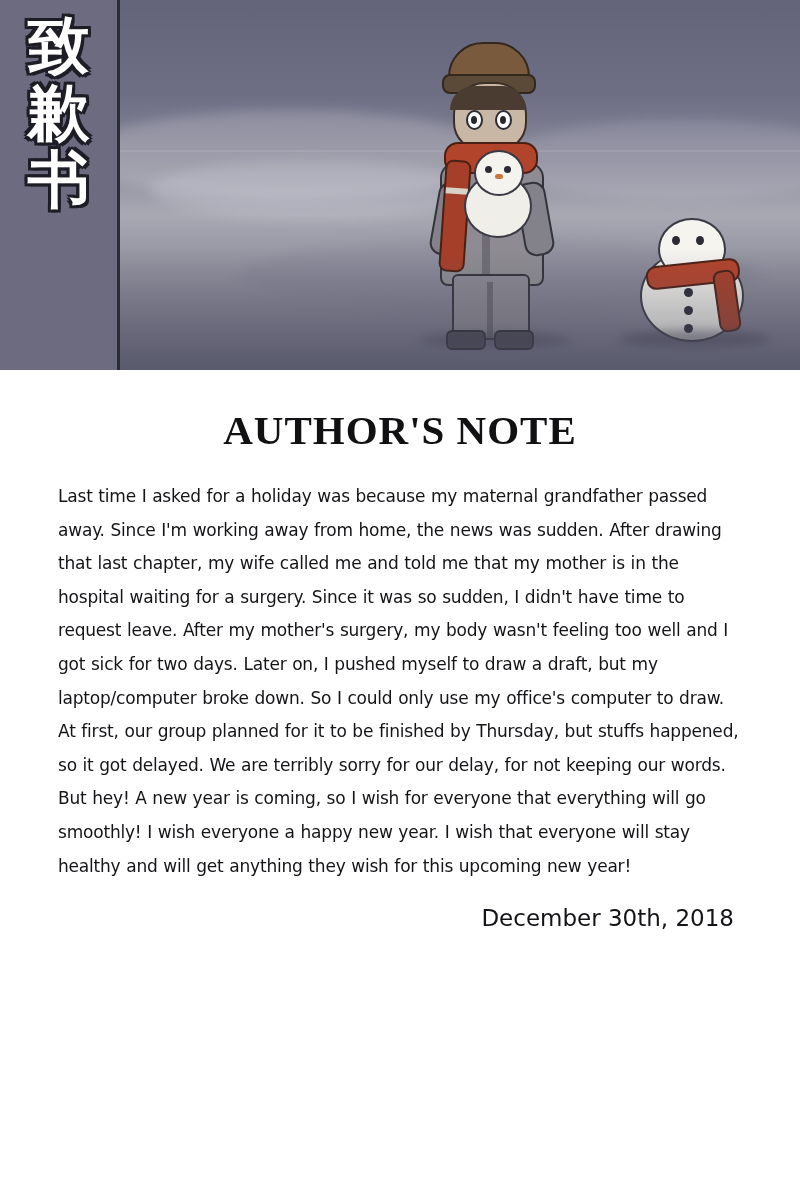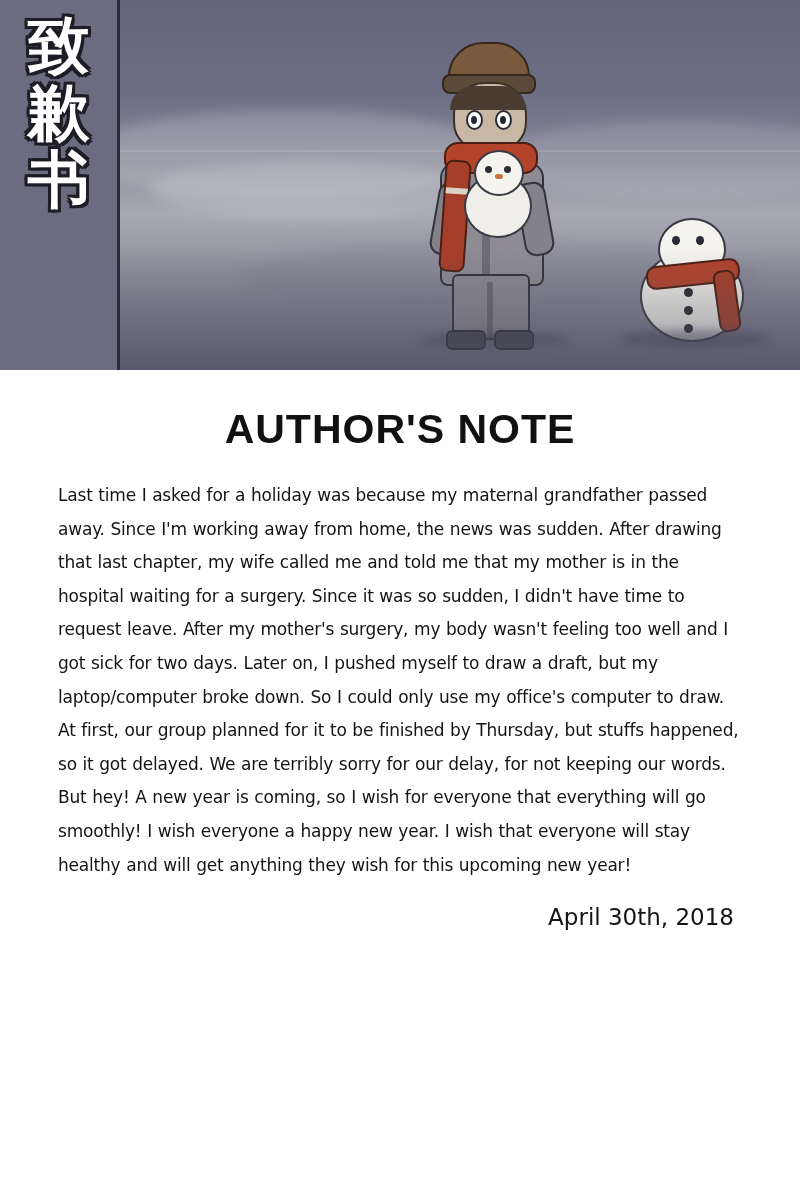--- a/index.html
+++ b/index.html
@@ -226,21 +226,21 @@
     background: rgba(60,60,78,0.40); border-radius: 50%; filter: blur(4px);
   }
 
   
   .content {
     padding: 26px 58px 0 58px;
     box-sizing: border-box;
   }
   .note-title {
     text-align: center;
-    font-family: Liberation Sans, sans-serif;
+    font-family: Liberation Serif, serif;
     font-weight: bold;
     font-size: 41px;
     letter-spacing: 1px;
     color: #111114;
     margin: 10px 0 26px 0;
     font-variant: small-caps;
     text-transform: uppercase;
   }
   .note-body {
     font-family: "DejaVu Sans", sans-serif;
@@ -322,16 +322,16 @@
 
       <div class="shadowpool"></div>
       <div class="shadowpool2"></div>
       <div class="groundshade"></div>
     </div>
   </div>
 
   <div class="content">
     <h1 class="note-title">Author's Note</h1>
     <p class="note-body">Last time I asked for a holiday was because my maternal grandfather passed away. Since I'm working away from home, the news was sudden. After drawing that last chapter, my wife called me and told me that my mother is in the hospital waiting for a surgery. Since it was so sudden, I didn't have time to request leave. After my mother's surgery, my body wasn't feeling too well and I got sick for two days. Later on, I pushed myself to draw a draft, but my laptop/computer broke down. So I could only use my office's computer to draw. At first, our group planned for it to be finished by Thursday, but stuffs happened, so it got delayed. We are terribly sorry for our delay, for not keeping our words. But hey! A new year is coming, so I wish for everyone that everything will go smoothly! I wish everyone a happy new year. I wish that everyone will stay healthy and will get anything they wish for this upcoming new year!</p>
-    <div class="note-date">April 30th, 2018</div>
+    <div class="note-date">December 30th, 2018</div>
   </div>
 
 </div>
 
 </body></html>

